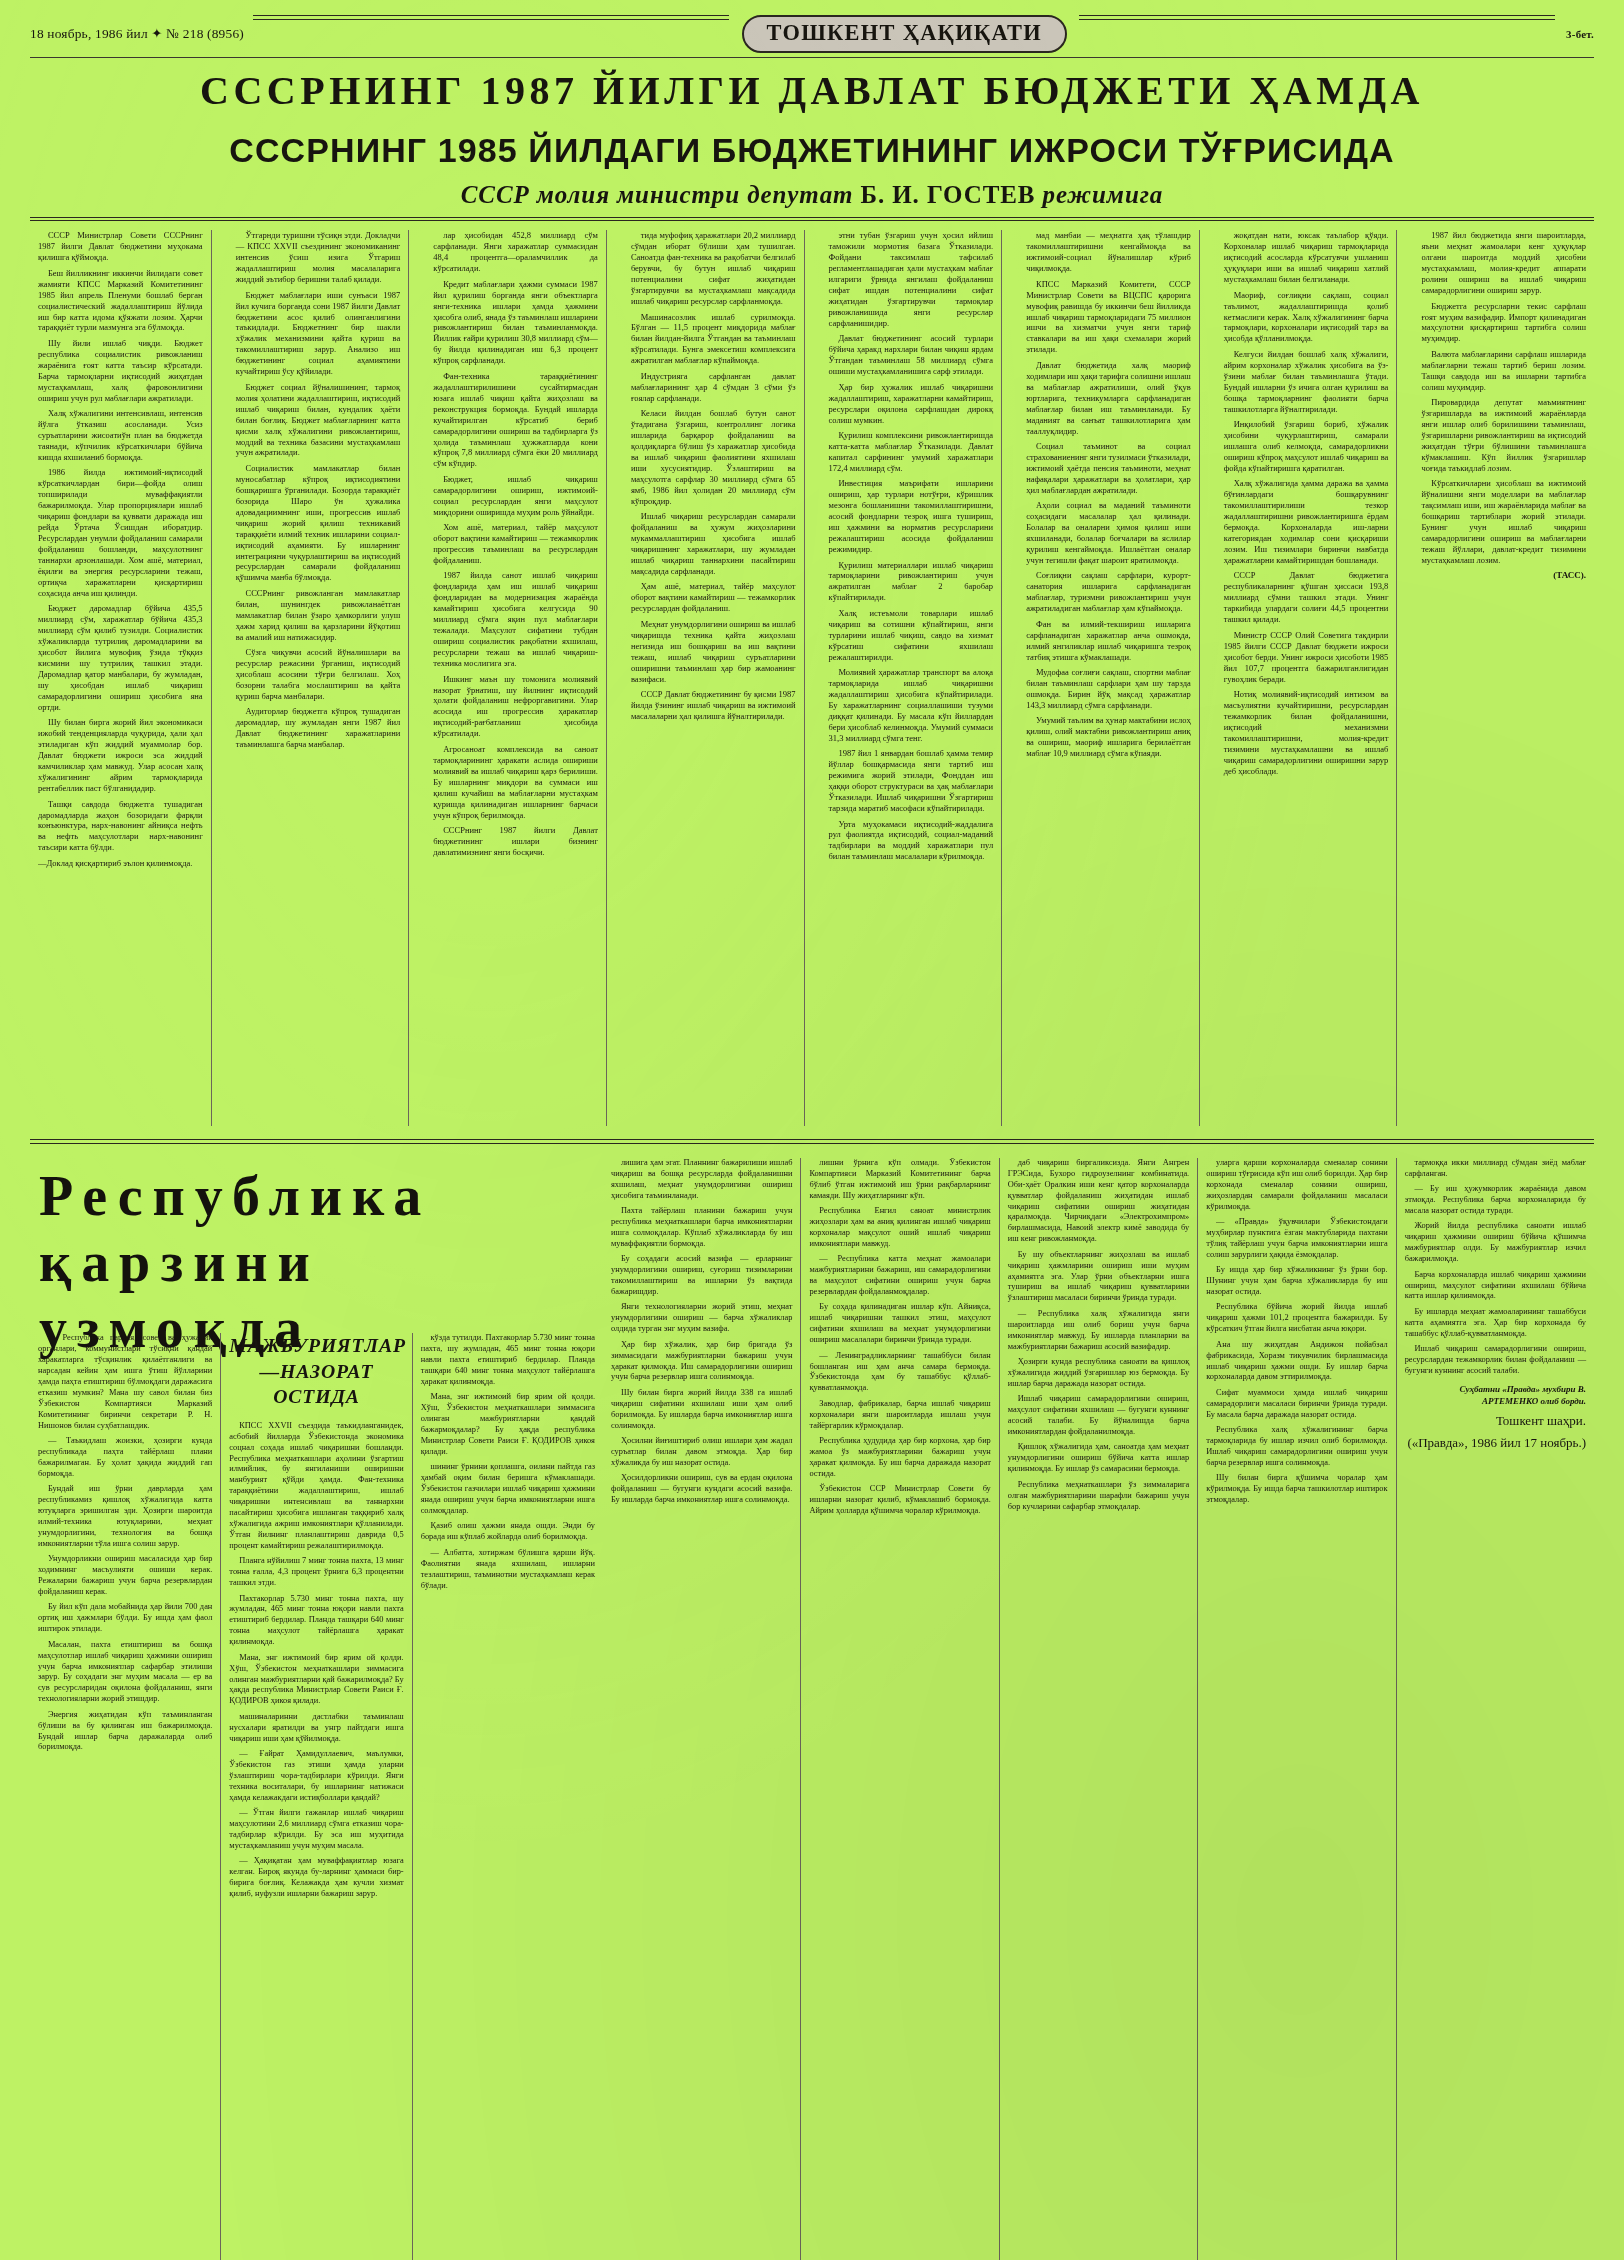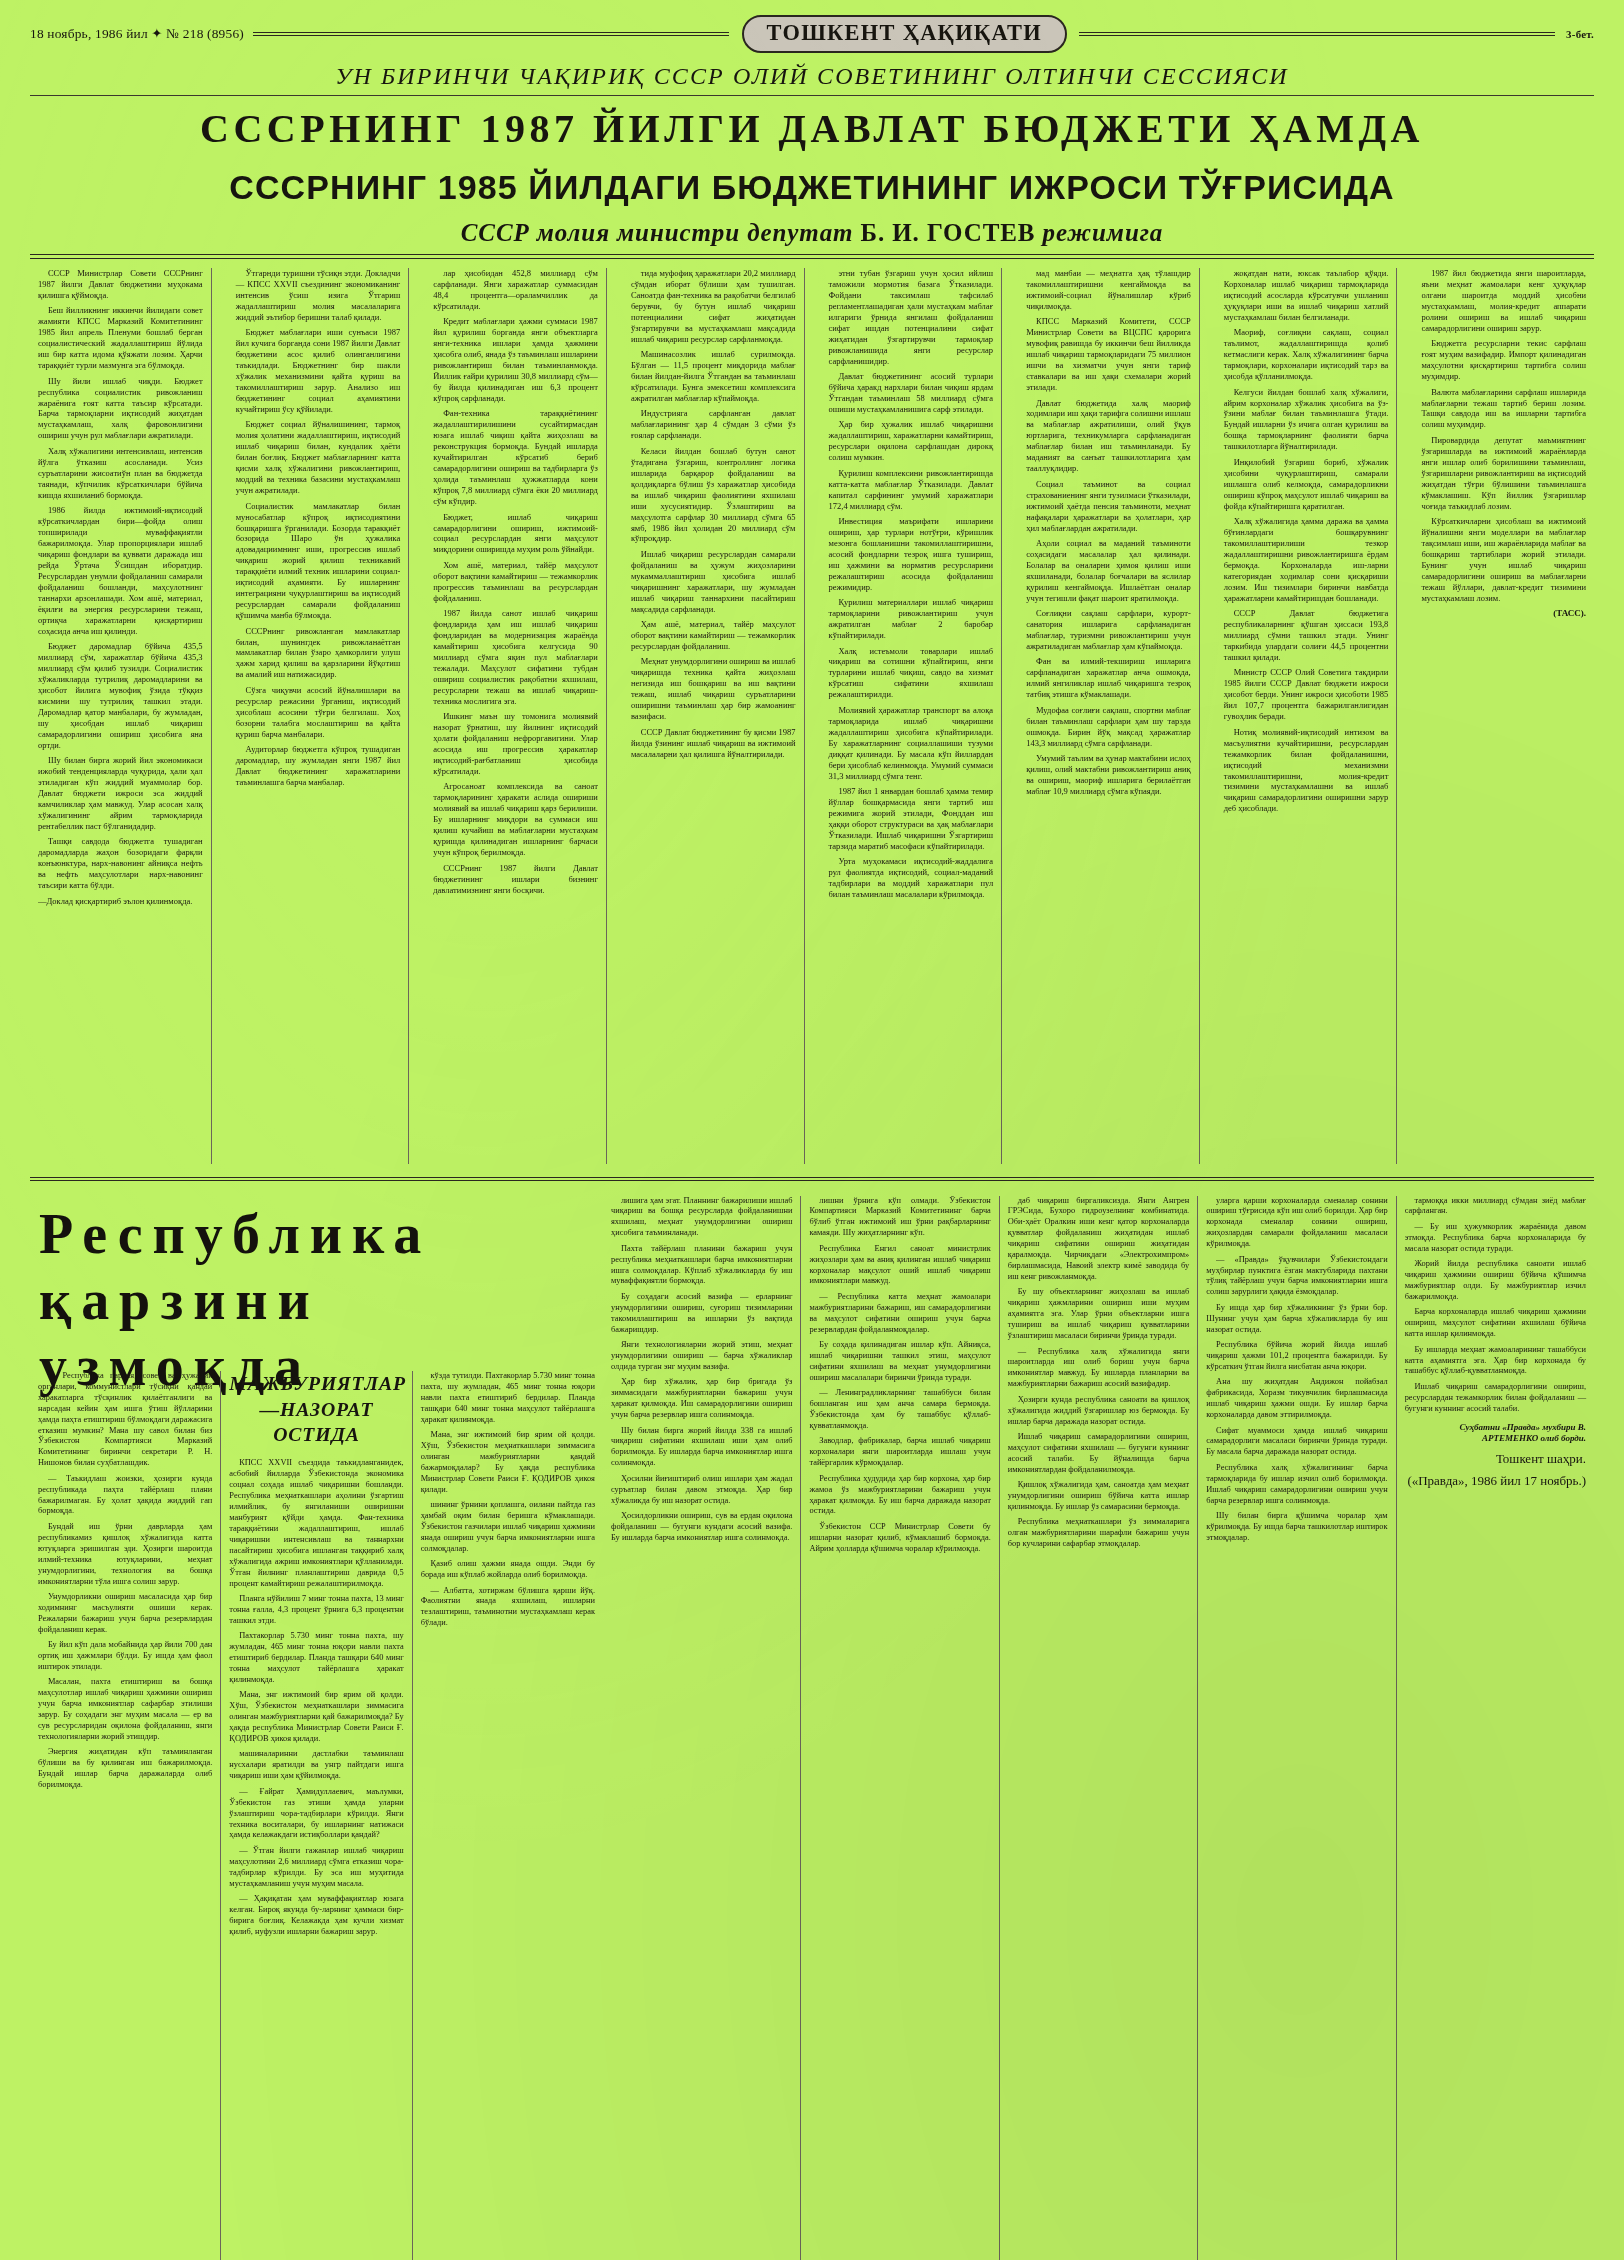--- a/index.html
+++ b/index.html
@@ -44,21 +44,20 @@
     font-size: 13.4px;
     letter-spacing: 0.2px;
   }
   .masthead .left {
     white-space: nowrap;
     padding-right: 9px;
   }
   .masthead .rulewrap {
     flex: 1;
     display: flex;
-    align-items: center;
   }
   .masthead .rule {
     flex: 1;
     border-top: 1.8px solid #2a271f;
     border-bottom: 1.8px solid #2a271f;
     height: 2.7px;
   }
   .paperlogo {
     border: 2.7px solid #2a271f;
     border-radius: 21.5px;
@@ -208,21 +207,20 @@
         <span>№ 218 (8956)</span>
       </div>
       <div class="rulewrap">
         <div class="rule"></div>
         <div class="paperlogo">ТОШКЕНТ ҲАҚИҚАТИ</div>
         <div class="rule"></div>
       </div>
       <div class="right">3-бет.</div>
     </div>
 
-    <div class="sessionline">УН БИРИНЧИ ЧАҚИРИҚ СССР ОЛИЙ СОВЕТИНИНГ ОЛТИНЧИ СЕССИЯСИ</div>
     <div class="rule-thin"></div>
 
     <div class="headline1">СССРНИНГ 1987 ЙИЛГИ ДАВЛАТ БЮДЖЕТИ ҲАМДА</div>
     <div class="headline2">СССРНИНГ 1985 ЙИЛДАГИ БЮДЖЕТИНИНГ ИЖРОСИ ТЎҒРИСИДА</div>
     <div class="headline3">
       <span>СССР молия министри депутат</span>
       <span class="nm">Б. И. ГОСТЕВ</span>
       <span>режимига</span>
     </div>
     <div class="rule-double"></div>

